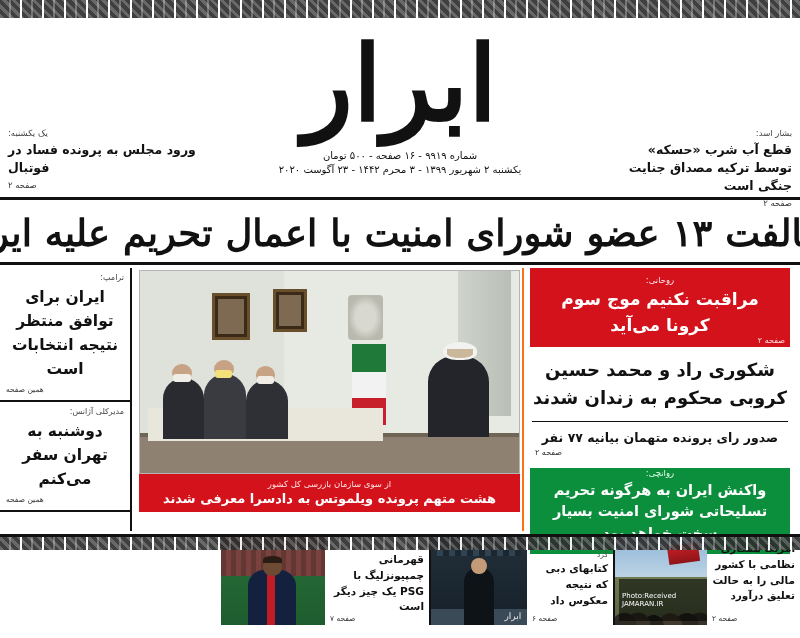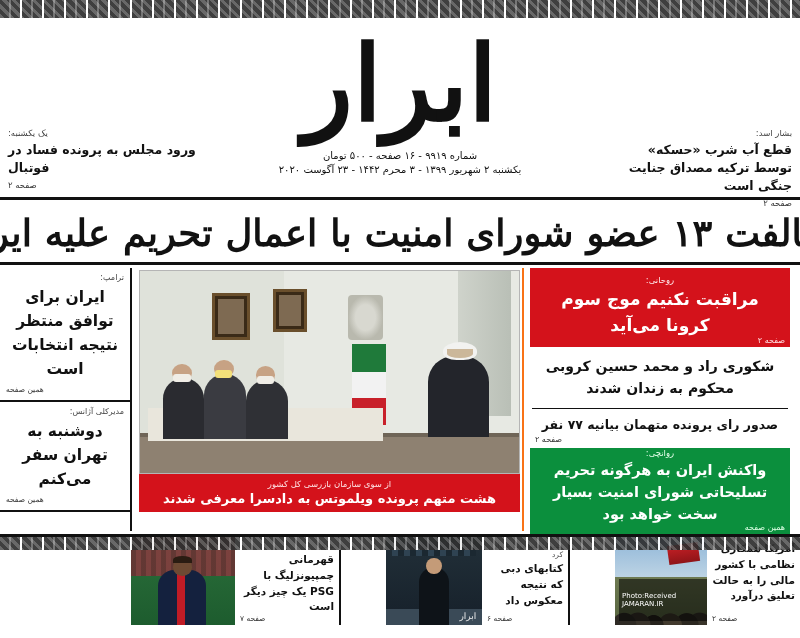--- a/index.html
+++ b/index.html
@@ -141,31 +141,31 @@
     color: #fff;
     padding: 7px 8px 9px;
     position: relative;
     margin-bottom: 7px;
   }
   .box-red .kicker2 { font-size: 8.5px; color: #ffe9ea; text-align: center; margin-bottom: 2px;}
   .box-red .h { font-size: 17px; font-weight: 700; line-height: 1.5; text-align: center;}
   .box-red .pg { font-size: 8px; color: #ffdfe1; position: absolute; bottom: 2px; right: 5px;}
 
   .art-plain { text-align: center; padding: 2px 2px 4px; }
-  .art-plain .h { font-size: 14px; font-weight: 700; color: #111; line-height: 1.55; }
+  .art-plain .h { font-size: 18px; font-weight: 700; color: #111; line-height: 1.55; }
   .sep-line { height: 1px; background: #111; margin: 5px 2px; }
   .art-plain .h.sm { font-size: 12.5px; line-height: 1.5; }
   .pg-left { font-size: 8px; color: #333; text-align: left; padding: 0 3px;}
 
   .box-green {
     background: #0b8f3d;
     color: #fff;
     padding: 0 8px 9px;
     position: relative;
-    margin-top: 0;
+    margin-top: 7px;
   }
   .box-green .kicker2 { font-size: 8.5px; color: #e4ffe9; text-align: center; margin-bottom: 2px;}
   .box-green .h { font-size: 14.5px; font-weight: 700; line-height: 1.5; text-align: center;}
   .box-green .pg { font-size: 8px; color: #dcffe4; position: absolute; bottom: 2px; right: 5px;}
 
   
   .col-center {
     position: absolute;
     top: 0; right: 276px;
     width: 389px;
@@ -241,21 +241,21 @@
 
   
   .bottom {
     position: absolute;
     top: 534px; left: 0;
     width: 800px; height: 88px;
     border-top: 3px solid #111;
     display: flex;
     direction: rtl;
   }
-  .bcell { position: relative; height: 88px; display: flex; direction: rtl; margin-left: 45px; }
+  .bcell { position: relative; height: 88px; display: flex; direction: rtl; }
   .bcell + .bcell { border-right: 2px solid #111; }
   .bthumb { position: relative; overflow: hidden; background: #ddd; }
   .btext { padding: 4px 5px; direction: rtl; text-align: right; position: relative; flex: 1;}
   .btext .k { font-size: 7.5px; color: #555; margin-bottom: 2px;}
   .btext .h { font-size: 10.5px; font-weight: 700; color:#111; line-height: 1.5;}
   .btext .pg { font-size: 7.5px; color:#333; position:absolute; bottom: 2px; left: 5px;}
 
   
   .t1 { width: 92px; background: linear-gradient(#8fb6d8, #bcd3e4 45%, #6e7a52 46%, #56643f); }
   .t1 .ppl { position:absolute; bottom:0; left:0; width:100%; height:58%;

